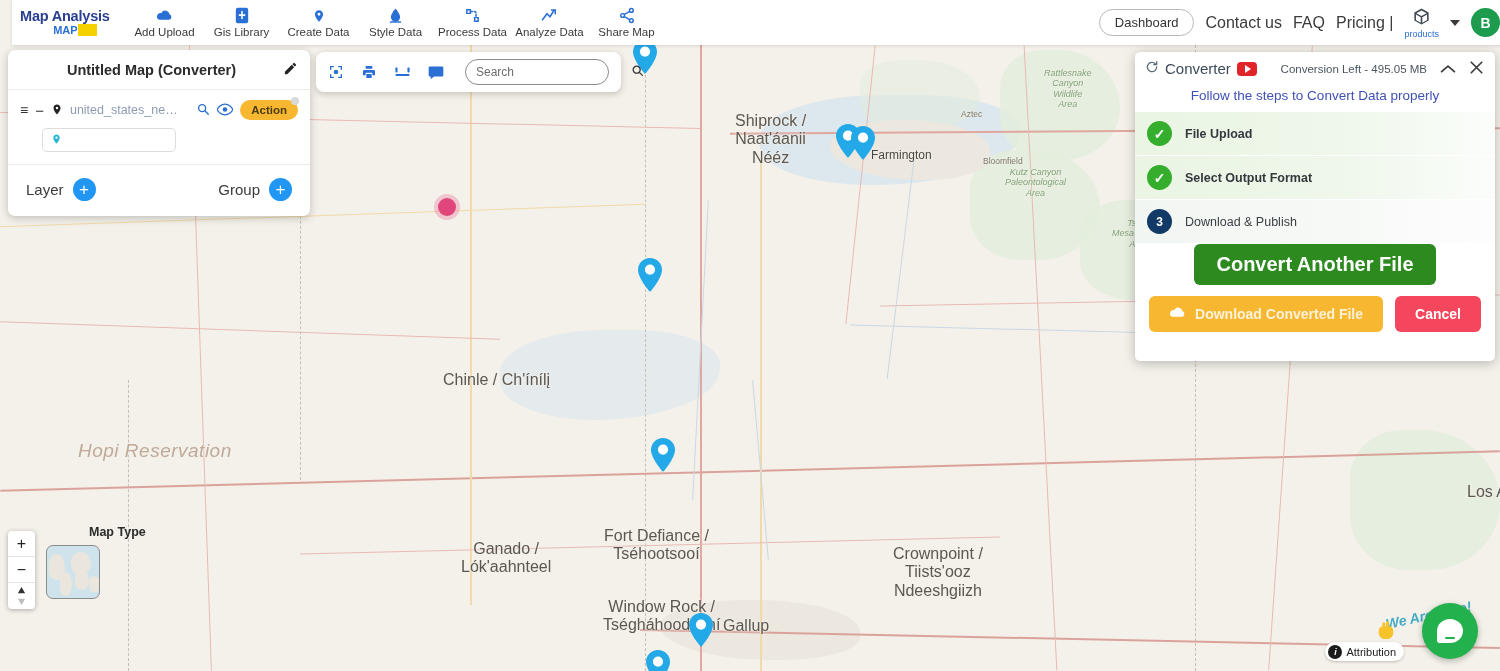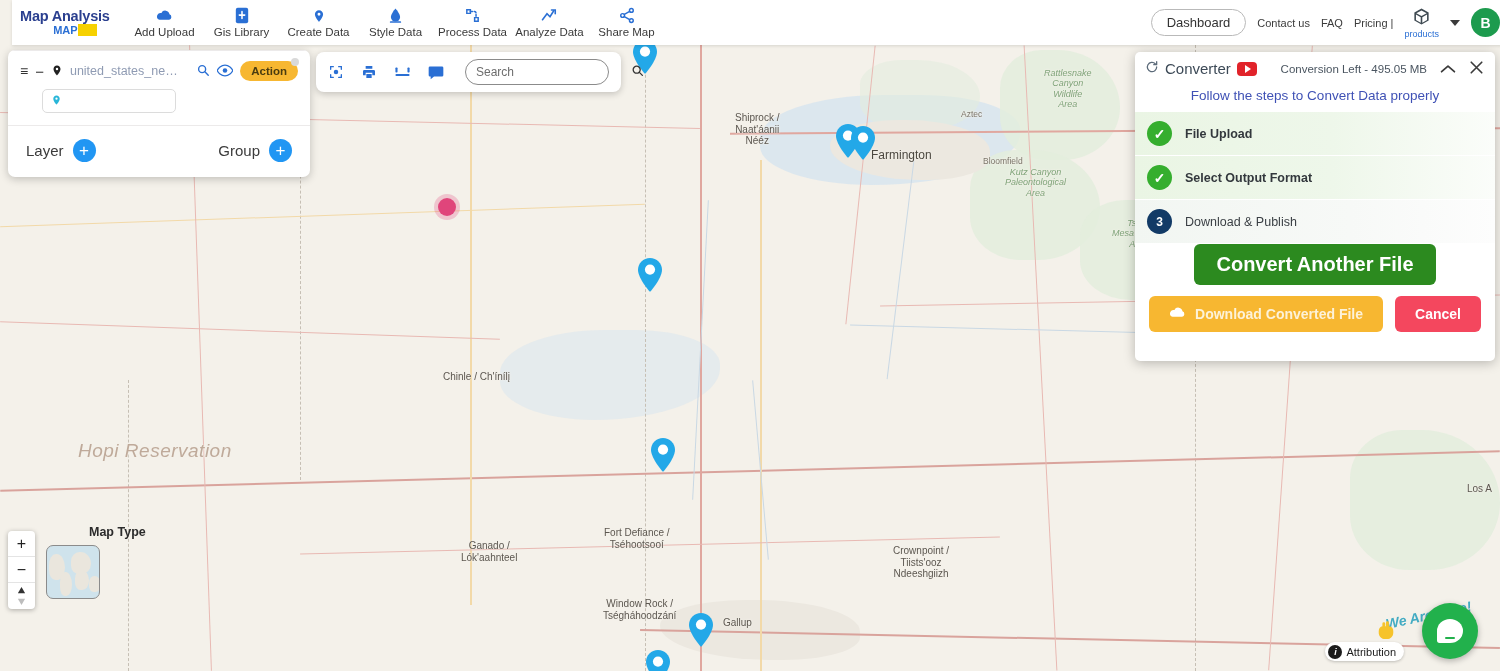--- a/index.html
+++ b/index.html
@@ -24,21 +24,21 @@
   .river { position: absolute; background: #c9d8e4; }
   .boundary { position: absolute; border-left: 1px dashed #c6bfb4; }
   .parkshape { position: absolute; background: #e3eddd; border-radius: 40% 60% 55% 45%; opacity: .85; }
   .waterbody { position: absolute; background: #d9e6ee; border-radius: 50% 40% 60% 45%; opacity: .9; }
   .urbanshape { position: absolute; background: #ece8e0; border-radius: 45% 55% 40% 60%; }
   .maplabel {
     position: absolute; font-family: "Liberation Sans", sans-serif;
     color: #6b6356; white-space: pre; line-height: 1.15; text-align: center;
     text-shadow: 0 0 3px #f4f1ea, 0 0 2px #f4f1ea;
   }
-  .maplabel.city { font-size: 10px; color: #5c5750; }
+  .maplabel.city { font-size: 16px; color: #5c5750; }
   .maplabel.city-big { font-size: 12px; color: #4b473f; }
   .maplabel.park { font-size: 9px; color: #7fa479; font-style: italic; }
   .maplabel.region { font-size: 19px; color: #bfaa9a; font-style: italic; letter-spacing: .5px; }
   .maplabel.small { font-size: 8.5px; color: #7b756a; }
 
   
   .pin { position: absolute; width: 26px; height: 34px; }
   .pin svg { display: block; width: 100%; height: 100%; }
   .dot-marker {
     position: absolute; width: 18px; height: 18px; border-radius: 50%;
@@ -64,21 +64,21 @@
   .navitem .nico { height: 17px; display:flex; align-items:center; justify-content:center; color:#2a6fd4; }
   .navitem .nlbl { font-size: 11.5px; color: #3a3a3a; white-space: nowrap; }
 
   .header-right {
     margin-left: auto; display: flex; align-items: center; gap: 11px; padding-right: 12px;
   }
   .dash-pill {
     border: 1px solid #b9b9b9; border-radius: 16px; padding: 5px 15px;
     font-size: 13px; color: #333; cursor: pointer; background: #fff;
   }
-  .hlink { font-size: 11px; color: #3b3b3b; cursor: pointer; white-space: nowrap; }
+  .hlink { font-size: 16px; color: #3b3b3b; cursor: pointer; white-space: nowrap; }
   .products-btn { display:flex; flex-direction:column; align-items:center; cursor:pointer; position:relative; }
   .products-btn .pico { color: #3f4a52; font-size: 15px; line-height: 1; }
   .products-btn .plbl { font-size: 9px; color: #2a6fd4; margin-top: 1px; }
   .caret-dn { width:0;height:0;border-left:5px solid transparent;border-right:5px solid transparent;border-top:6px solid #3b3b3b; cursor:pointer; }
   .avatar {
     width: 29px; height: 29px; border-radius: 50%; background: #1d9b4e; color: #fff;
     display:flex; align-items:center; justify-content:center; font-size:14px; font-weight:bold; cursor:pointer;
   }
 
   
@@ -452,20 +452,28 @@
             </svg>
         </span>
         <span class="plbl">products</span>
       </div>
       <div class="caret-dn"></div>
       <div class="avatar">B</div>
     </div>
   </div>
 
   <div id="layer-panel">
+    <div class="lp-title-row">
+      <div class="lp-title">Untitled Map (Converter)</div>
+      <div class="lp-edit">
+        <svg width="15" height="15" viewBox="0 0 24 24" fill="#222">
+            <path d="M3 17.25V21h3.75L17.81 9.94l-3.75-3.75L3 17.25zM20.71 7.04a1 1 0 0 0 0-1.41l-2.34-2.34a1 1 0 0 0-1.41 0l-1.83 1.83 3.75 3.75 1.83-1.83z"></path>
+          </svg>
+      </div>
+    </div>
     <div class="lp-body">
       <div class="lp-row">
         <span class="lp-handle">≡</span>
         <span class="lp-minus">−</span>
         <span class="lp-pin">
           <svg width="12" height="15" viewBox="0 0 24 24" fill="#222">
               <path d="M12 2C8.1 2 5 5.1 5 9c0 5.3 7 13 7 13s7-7.7 7-13c0-3.9-3.1-7-7-7zm0 9.5A2.5 2.5 0 1 1 12 6.5a2.5 2.5 0 0 1 0 5z"></path>
             </svg>
         </span>
         <span class="lp-name">united_states_ne…</span>

